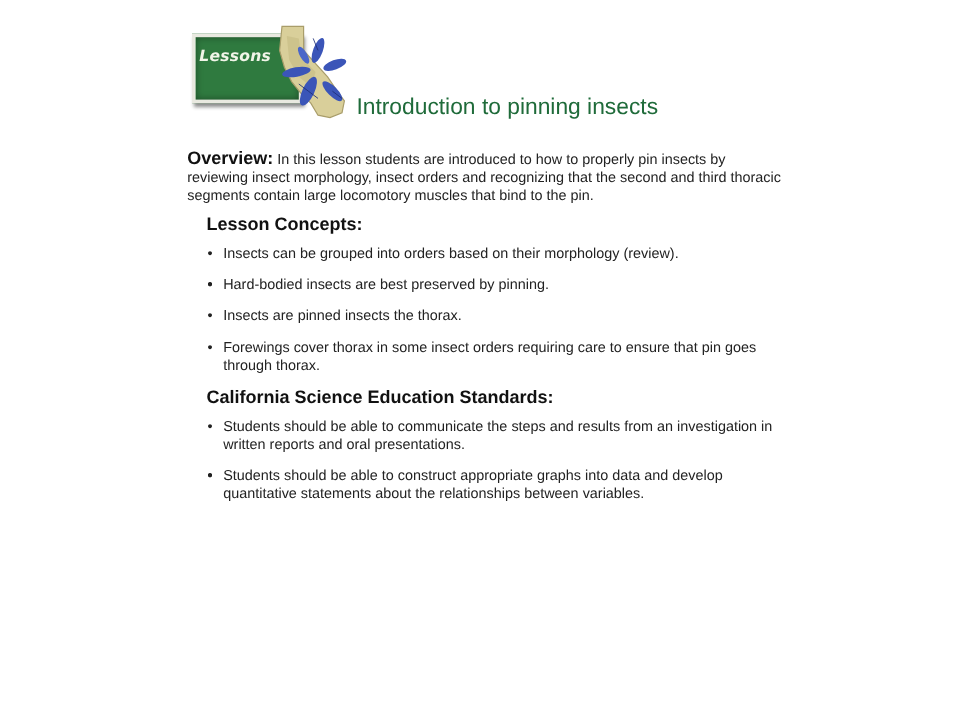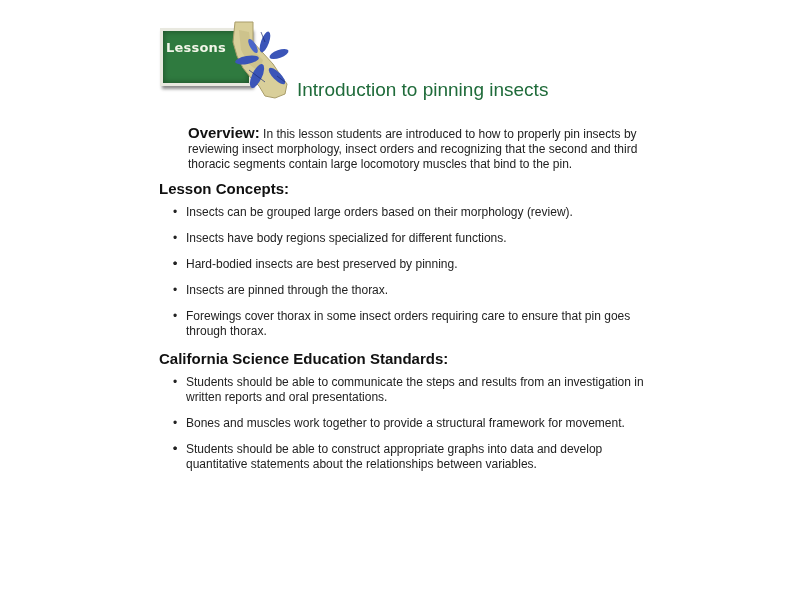--- a/index.html
+++ b/index.html
@@ -14,20 +14,21 @@
       font-family: "Liberation Sans", sans-serif;
       color: #222222;
       position: relative;
     }
     .logo {
       position: absolute;
       left: 157px;
       top: 20px;
       width: 140px;
       height: 82px;
+      font-style: italic;
     }
     .logo-board {
       position: absolute;
       left: 3px;
       top: 8px;
       width: 92px;
       height: 58px;
       background: #2f7a3f;
       border: 3px solid #e9e9e0;
       box-shadow: 2px 3px 3px rgba(0,0,0,0.45), inset 0 0 6px rgba(0,0,0,0.4);
@@ -70,21 +71,21 @@
     }
     .meta-label {
       font-size: 15px;
       font-weight: bold;
       color: #111111;
     }
     .section-heading {
       font-size: 15px;
       font-weight: bold;
       color: #111111;
-      margin: 0 0 8px 3px;
+      margin: 0 0 8px 16px;
     }
     ul.bullets {
       list-style: none;
       margin: 0 0 8px 0;
       padding: 0 0 0 17px;
     }
     ul.bullets li {
       position: relative;
       font-size: 12px;
       line-height: 15px;
@@ -125,36 +126,36 @@
       <line x1="36" y1="22" x2="32" y2="12"></line>
     </g>
   </svg>
 </div>
 
 <h1 class="page-title">Introduction to pinning insects</h1>
 
 <div class="content">
 
 
-  <p class="meta-line" style="margin-bottom:8px;margin-left:32px;">
+  <p class="meta-line" style="margin-bottom:8px;">
     <span class="meta-label">Overview:</span>
     <span>In this lesson students are introduced to how to properly pin insects by reviewing insect morphology, insect orders and recognizing that the second and third thoracic segments contain large locomotory muscles that bind to the pin.</span>
   </p>
 
   <h2 class="section-heading" id="concepts-heading">Lesson Concepts:</h2>
   <ul class="bullets">
-    <li><span class="bullet">•</span><span>Insects can be grouped large orders based on their morphology (review).</span></li>
-    <li><span class="bullet">•</span><span>Insects have body regions specialized for different functions.</span></li>
+    <li><span class="bullet">•</span><span>Insects can be grouped into orders based on their morphology (review).</span></li>
+    <li><span class="bullet">•</span></li>
     <li><span class="bullet">•</span></li>
     <li><span class="bullet">•</span><span>Hard-bodied insects are best preserved by pinning.</span></li>
-    <li><span class="bullet">•</span><span>Insects are pinned through the thorax.</span></li>
+    <li><span class="bullet">•</span><span>Insects are pinned insects the thorax.</span></li>
     <li><span class="bullet">•</span><span>Forewings cover thorax in some insect orders requiring care to ensure that pin goes through thorax.</span></li>
   </ul>
 
   <h2 class="section-heading" id="standards-heading">California Science Education Standards:</h2>
   <ul class="bullets">
     <li><span class="bullet">•</span><span>Students should be able to communicate the steps and results from an investigation in written reports and oral presentations.</span></li>
-    <li><span class="bullet">•</span><span>Bones and muscles work together to provide a structural framework for movement.</span></li>
+    <li><span class="bullet">•</span></li>
     <li><span class="bullet">•</span></li>
     <li><span class="bullet">•</span><span>Students should be able to construct appropriate graphs into data and develop quantitative statements about the relationships between variables.</span></li>
   </ul>
 
 </div>
 
 </body></html>

